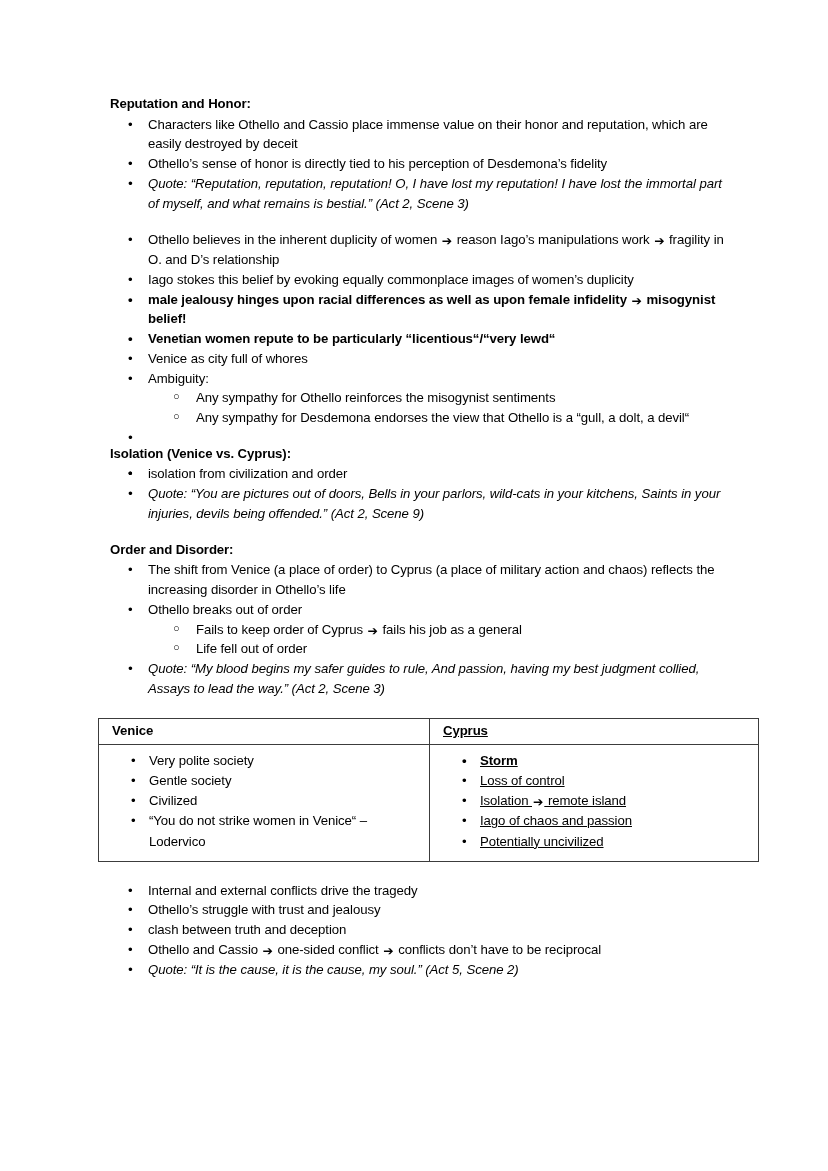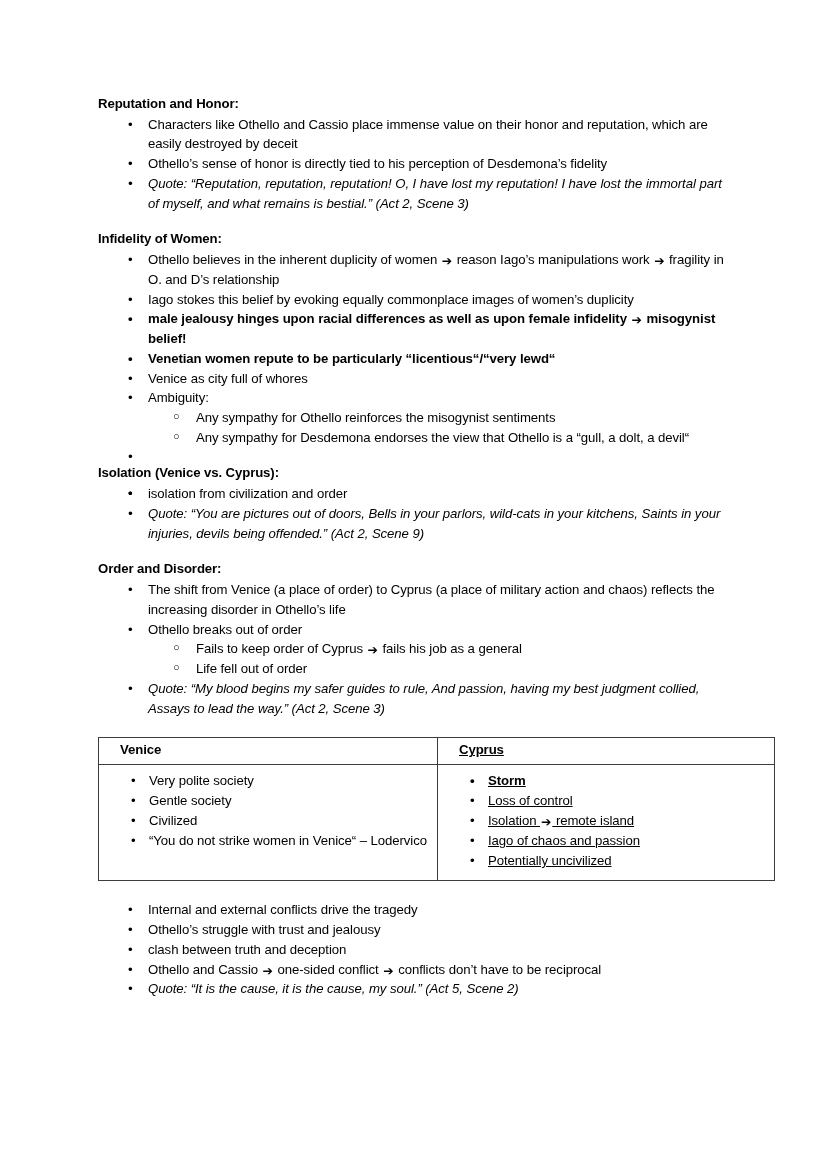--- a/index.html
+++ b/index.html
@@ -28,21 +28,21 @@
   .content {
     width: 632px;
   }
 
   
   .section-heading {
     font-size: 13.2px;
     font-weight: bold;
     line-height: 1.42;
     letter-spacing: -0.1px;
-    margin: 0 0 1px 0;
+    margin: 0 0 1px 12px;
   }
 
   .section + .section {
     margin-top: 17px;
   }
 
   
   .bullet-list {
     list-style: none;
     margin: 0;
@@ -123,21 +123,21 @@
     border: 1.5px solid #3c3c3c;
     vertical-align: top;
     padding: 0;
   }
 
   .compare-table th {
     text-align: left;
     font-size: 13.2px;
     font-weight: bold;
     letter-spacing: -0.1px;
-    padding: 3px 0 4px 21px;
+    padding: 3px 0 4px 13px;
     line-height: 1.42;
   }
 
   .compare-table td {
     padding: 6px 4px 9px 0;
   }
 
   .col-left  { width: 317px; }
   .col-right { width: 315px; text-decoration: underline; }
 
@@ -177,21 +177,20 @@
     <div id="sections-root">
         <div class="section">
           <div class="section-heading">Reputation and Honor:</div>
           <ul class="bullet-list">
             <li class="bullet-item"><span class="marker">•</span><span>Characters like Othello and Cassio place immense value on their honor and reputation, which are easily destroyed by deceit</span></li>
             <li class="bullet-item"><span class="marker">•</span><span>Othello’s sense of honor is directly tied to his perception of Desdemona’s fidelity</span></li>
             <li class="bullet-item is-italic"><span class="marker">•</span><span>Quote: “Reputation, reputation, reputation! O, I have lost my reputation! I have lost the immortal part of myself, and what remains is bestial.” (Act 2, Scene 3)</span></li>
           </ul>
         </div>
         <div class="section">
-          <div class="section-heading">Infidelity of Women:</div>
           <ul class="bullet-list">
             <li class="bullet-item"><span class="marker">•</span><span>Othello believes in the inherent duplicity of women <span class="arrow">➔</span> reason Iago’s manipulations work <span class="arrow">➔</span> fragility in O. and D’s relationship</span></li>
             <li class="bullet-item"><span class="marker">•</span><span>Iago stokes this belief by evoking equally commonplace images of women’s duplicity</span></li>
             <li class="bullet-item is-bold"><span class="marker">•</span><span>male jealousy hinges upon racial differences as well as upon female infidelity <span class="arrow">➔</span> misogynist belief!</span></li>
             <li class="bullet-item is-bold"><span class="marker">•</span><span>Venetian women repute to be particularly “licentious“/“very lewd“</span></li>
             <li class="bullet-item"><span class="marker">•</span><span>Venice as city full of whores</span></li>
             <li class="bullet-item"><span class="marker">•</span><span>Ambiguity:</span></li>
             <li class="sub-item"><span class="marker">○</span><span>Any sympathy for Othello reinforces the misogynist sentiments</span></li>
             <li class="sub-item"><span class="marker">○</span><span>Any sympathy for Desdemona endorses the view that Othello is a “gull, a dolt, a devil“</span></li>
             <li class="bullet-item is-italic"><span class="marker">•</span></li>

